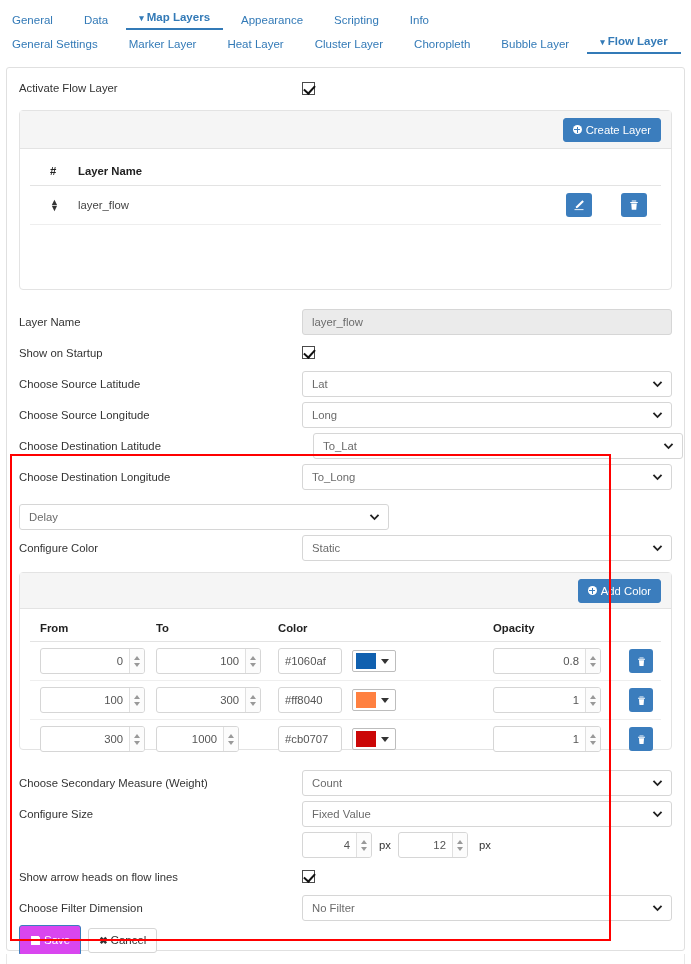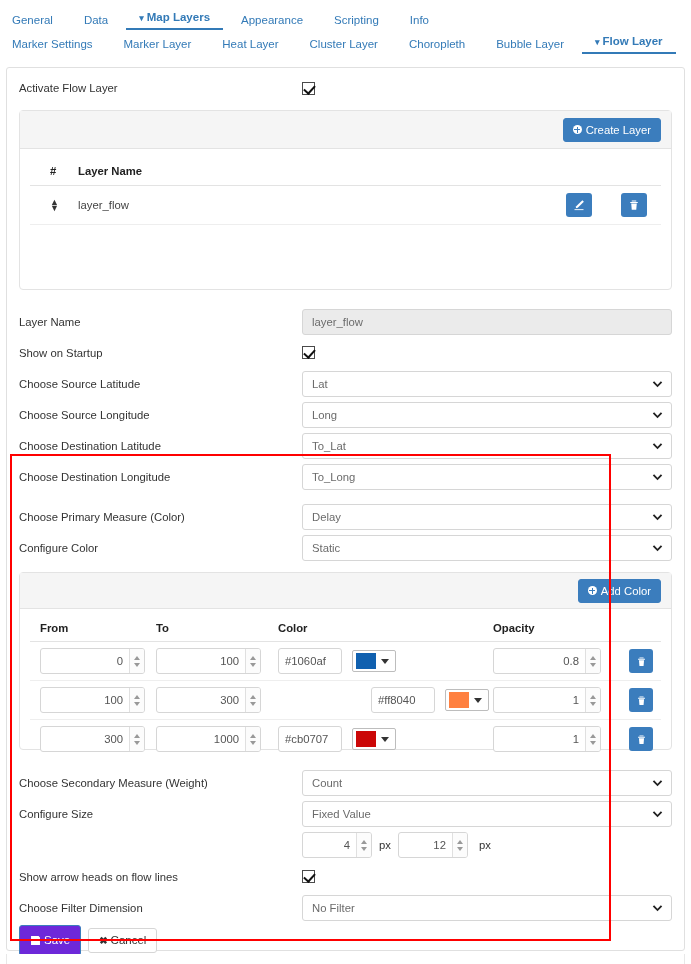--- a/index.html
+++ b/index.html
@@ -265,21 +265,21 @@
   }
   .trash-btn {
     width: 24px; height: 24px;
     background: #3b7dbd; border-radius: 3px;
     display: inline-flex; align-items: center; justify-content: center;
     cursor: pointer;
   }
   .trash-btn svg { width: 11px; height: 11px; fill: #fff; }
 
   .btn-save {
-    background: #6d28d9; border: 1px solid #3b7dbd; color: #fff;
+    background: #d946ef; border: 1px solid #3b7dbd; color: #fff;
     border-radius: 3px; font-size: 11.5px; height: 31px;
     padding: 0 10px; display: inline-flex; align-items: center; gap: 3px;
     cursor: pointer;
   }
   .btn-cancel {
     background: #fff; border: 1px solid #d6d6d6; color: #333;
     border-radius: 3px; font-size: 11.5px; height: 25px;
     padding: 0 10px; display: inline-flex; align-items: center; gap: 3px;
     cursor: pointer;
   }
@@ -298,21 +298,21 @@
   <div class="nav-row primary">
     <a class="nav-link first"><span>General</span></a>
     <a class="nav-link"><span>Data</span></a>
     <a class="nav-link active"><span class="caret-dn">▾</span><span>Map Layers</span></a>
     <a class="nav-link"><span>Appearance</span></a>
     <a class="nav-link"><span>Scripting</span></a>
     <a class="nav-link"><span>Info</span></a>
   </div>
 
   <div class="nav-row secondary">
-    <a class="nav-link first"><span>Marker Settings</span></a>
+    <a class="nav-link first"><span>General Settings</span></a>
     <a class="nav-link"><span>Marker Layer</span></a>
     <a class="nav-link"><span>Heat Layer</span></a>
     <a class="nav-link"><span>Cluster Layer</span></a>
     <a class="nav-link"><span>Choropleth</span></a>
     <a class="nav-link"><span>Bubble Layer</span></a>
     <a class="nav-link active"><span class="caret-dn">▾</span><span>Flow Layer</span></a>
     <a class="nav-link"><span>GeoJSON</span></a>
   </div>
 
   <div class="outer-card">
@@ -392,21 +392,21 @@
       <div class="ctl">
         <div class="select">
           <span>Long</span>
           <svg class="chev" viewBox="0 0 12 12">
               <path d="M1.6 3.6l4.4 4.6 4.4-4.6" stroke="#222" stroke-width="2" fill="none"></path>
             </svg>
         </div>
       </div>
     </div>
 
-    <div class="row" style="height:31px;">
+    <div class="row" style="height:31px;gap:11px;">
       <div class="lbl">Choose Destination Latitude</div>
       <div class="ctl">
         <div class="select">
           <span>To_Lat</span>
           <svg class="chev" viewBox="0 0 12 12">
               <path d="M1.6 3.6l4.4 4.6 4.4-4.6" stroke="#222" stroke-width="2" fill="none"></path>
             </svg>
         </div>
       </div>
     </div>
@@ -417,21 +417,20 @@
         <div class="select">
           <span>To_Long</span>
           <svg class="chev" viewBox="0 0 12 12">
               <path d="M1.6 3.6l4.4 4.6 4.4-4.6" stroke="#222" stroke-width="2" fill="none"></path>
             </svg>
         </div>
       </div>
     </div>
 
     <div class="row" style="height:31px;margin-top:9px;">
-      <div class="lbl">Choose Primary Measure (Color)</div>
       <div class="ctl">
         <div class="select">
           <span>Delay</span>
           <svg class="chev" viewBox="0 0 12 12">
               <path d="M1.6 3.6l4.4 4.6 4.4-4.6" stroke="#222" stroke-width="2" fill="none"></path>
             </svg>
         </div>
       </div>
     </div>
 
@@ -521,21 +520,21 @@
               </td>
               <td style="padding-left:4px;">
                 <div class="spin" style="width:105px;">
                   <span class="val">300</span>
                   <span class="arrows">
                       <i class="up"></i>
                       <i class="dn"></i>
                     </span>
                 </div>
               </td>
-              <td style="padding-left:4px;text-align:right;">
+              <td style="padding-left:4px;">
                 <span class="hexbox">#ff8040</span>
                 <span class="swatch-btn">
                   <span class="swatch" style="background:#ff8040"></span>
                   <span class="swatch-caret"></span>
                 </span>
               </td>
               <td style="padding-left:4px;">
                 <div class="spin" style="width:108px;">
                   <span class="val">1</span>
                   <span class="arrows">
@@ -556,21 +555,21 @@
               <td style="padding-left:10px;border-bottom:none;">
                 <div class="spin" style="width:105px;">
                   <span class="val">300</span>
                   <span class="arrows">
                       <i class="up"></i>
                       <i class="dn"></i>
                     </span>
                 </div>
               </td>
               <td style="padding-left:4px;border-bottom:none;">
-                <div class="spin" style="width:105px;">
+                <div class="spin" style="width:83px;">
                   <span class="val">1000</span>
                   <span class="arrows">
                       <i class="up"></i>
                       <i class="dn"></i>
                     </span>
                 </div>
               </td>
               <td style="padding-left:4px;border-bottom:none;">
                 <span class="hexbox">#cb0707</span>
                 <span class="swatch-btn">

